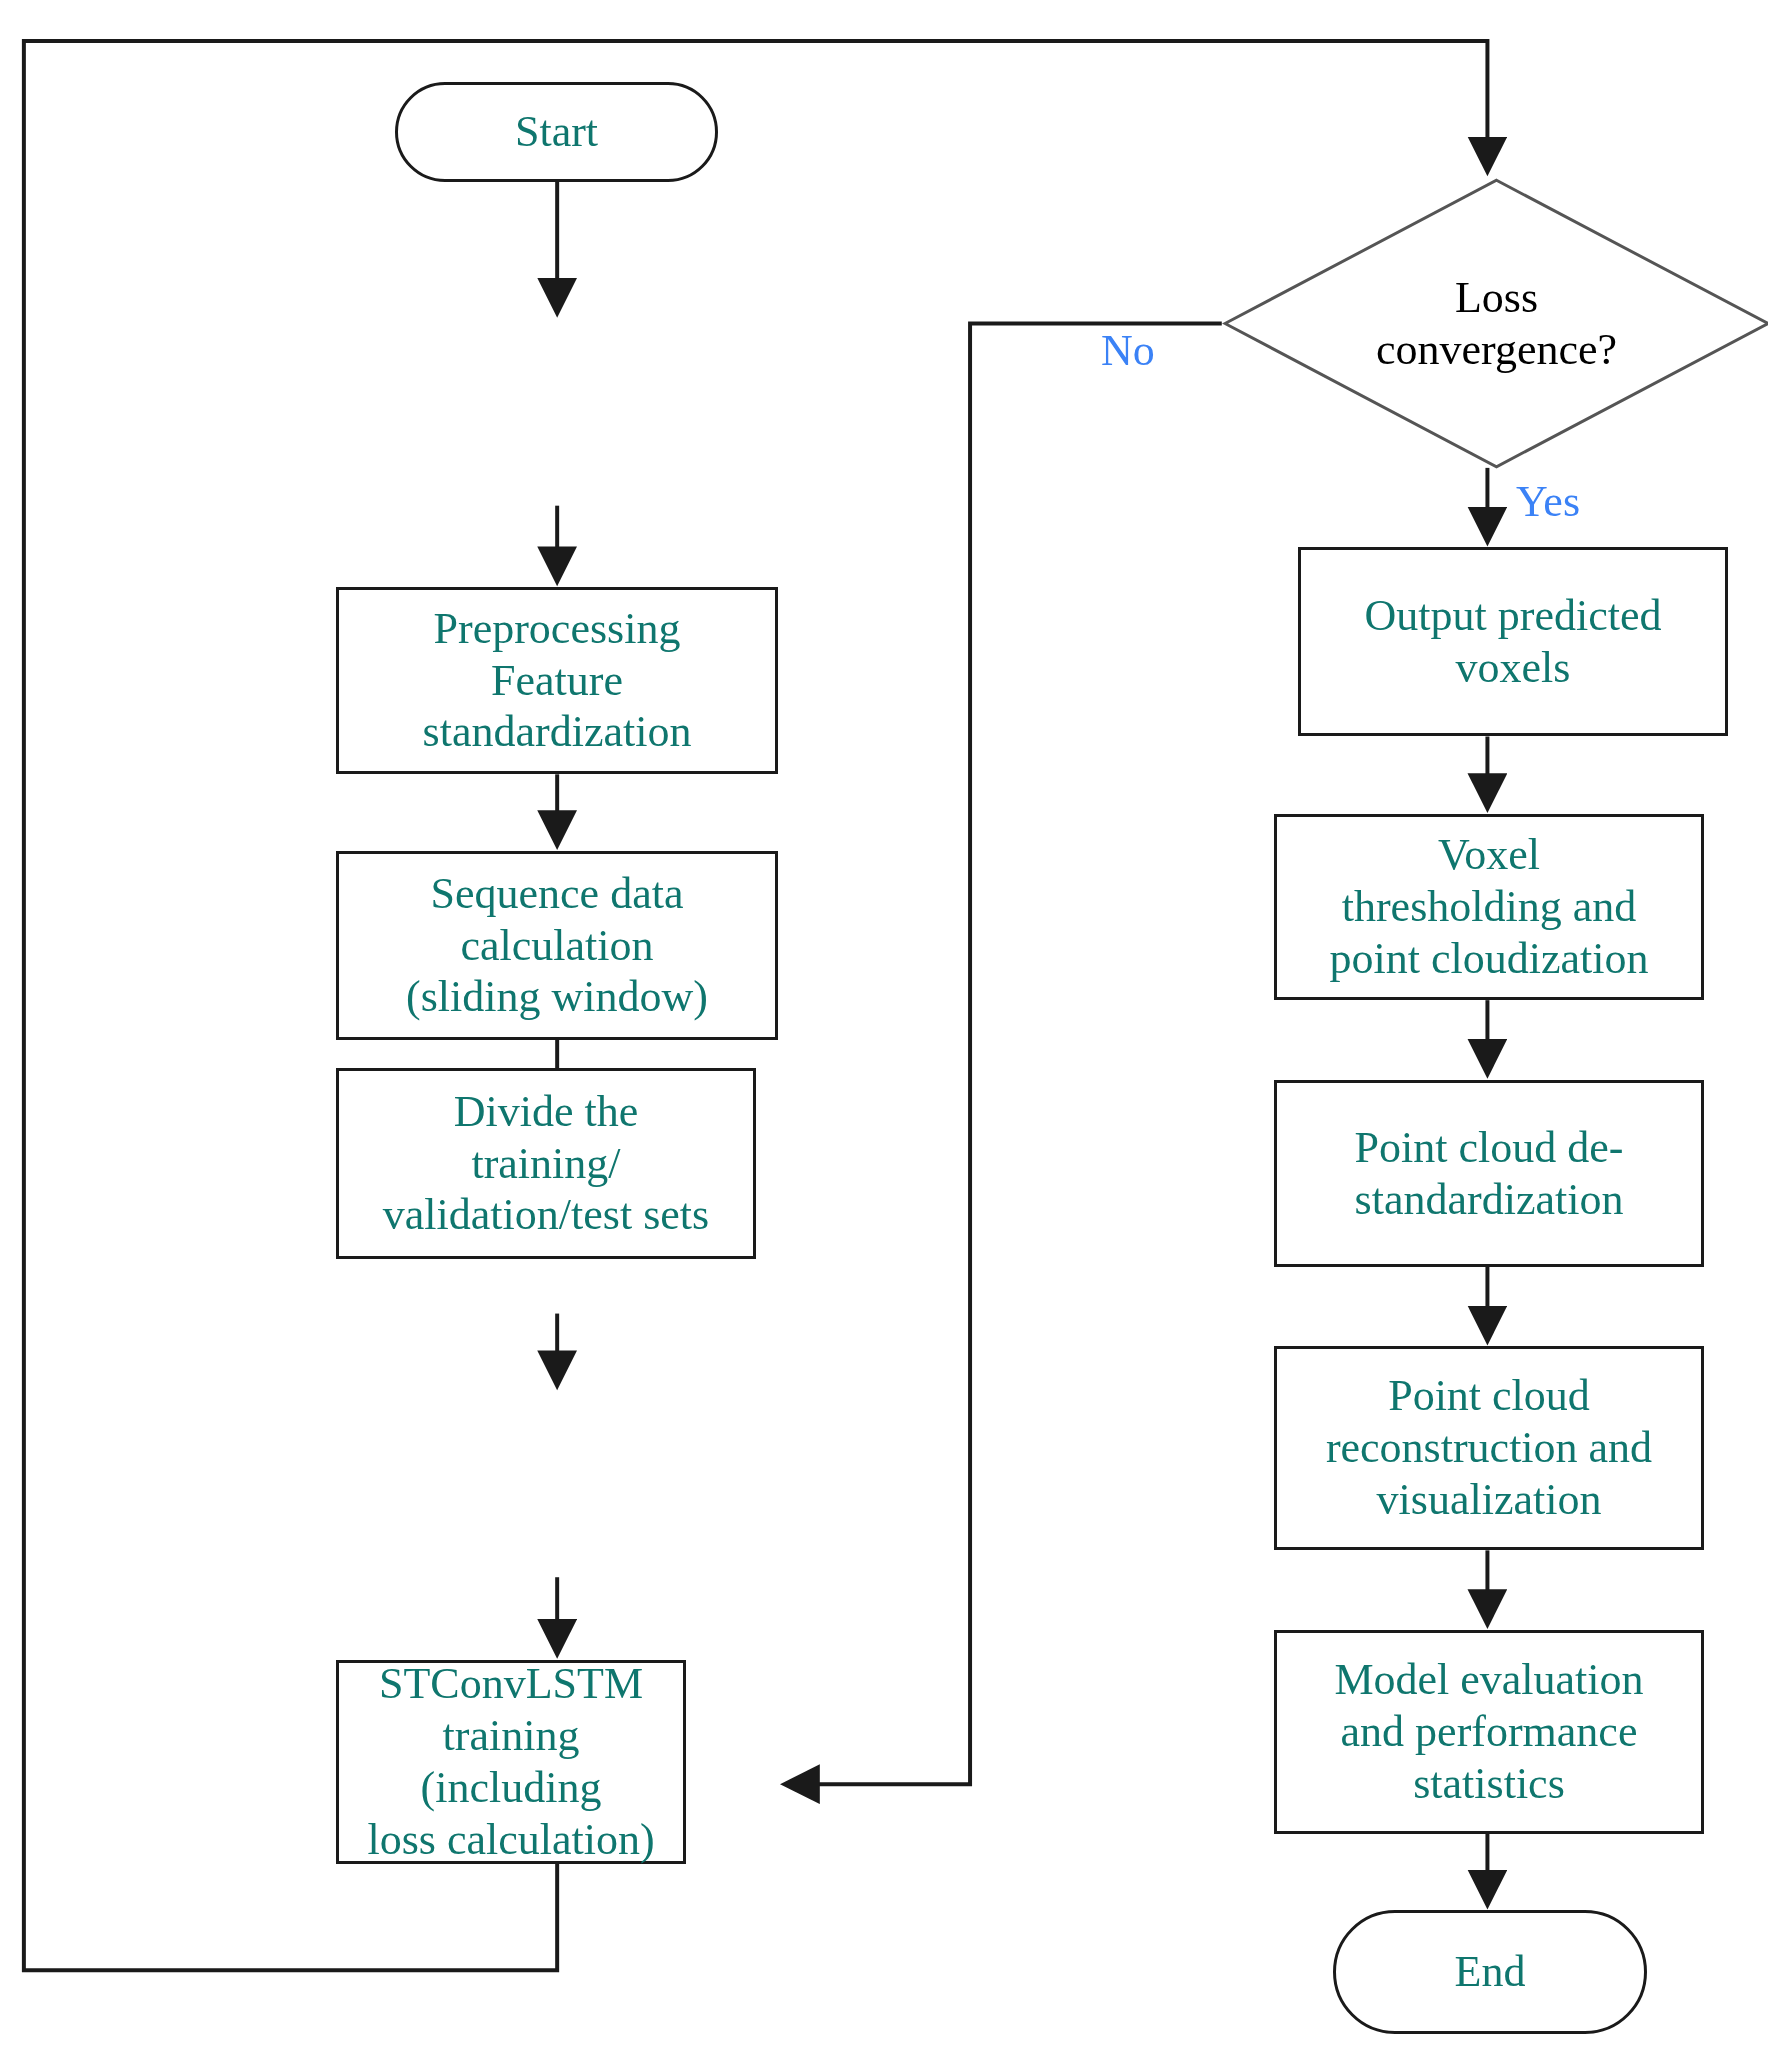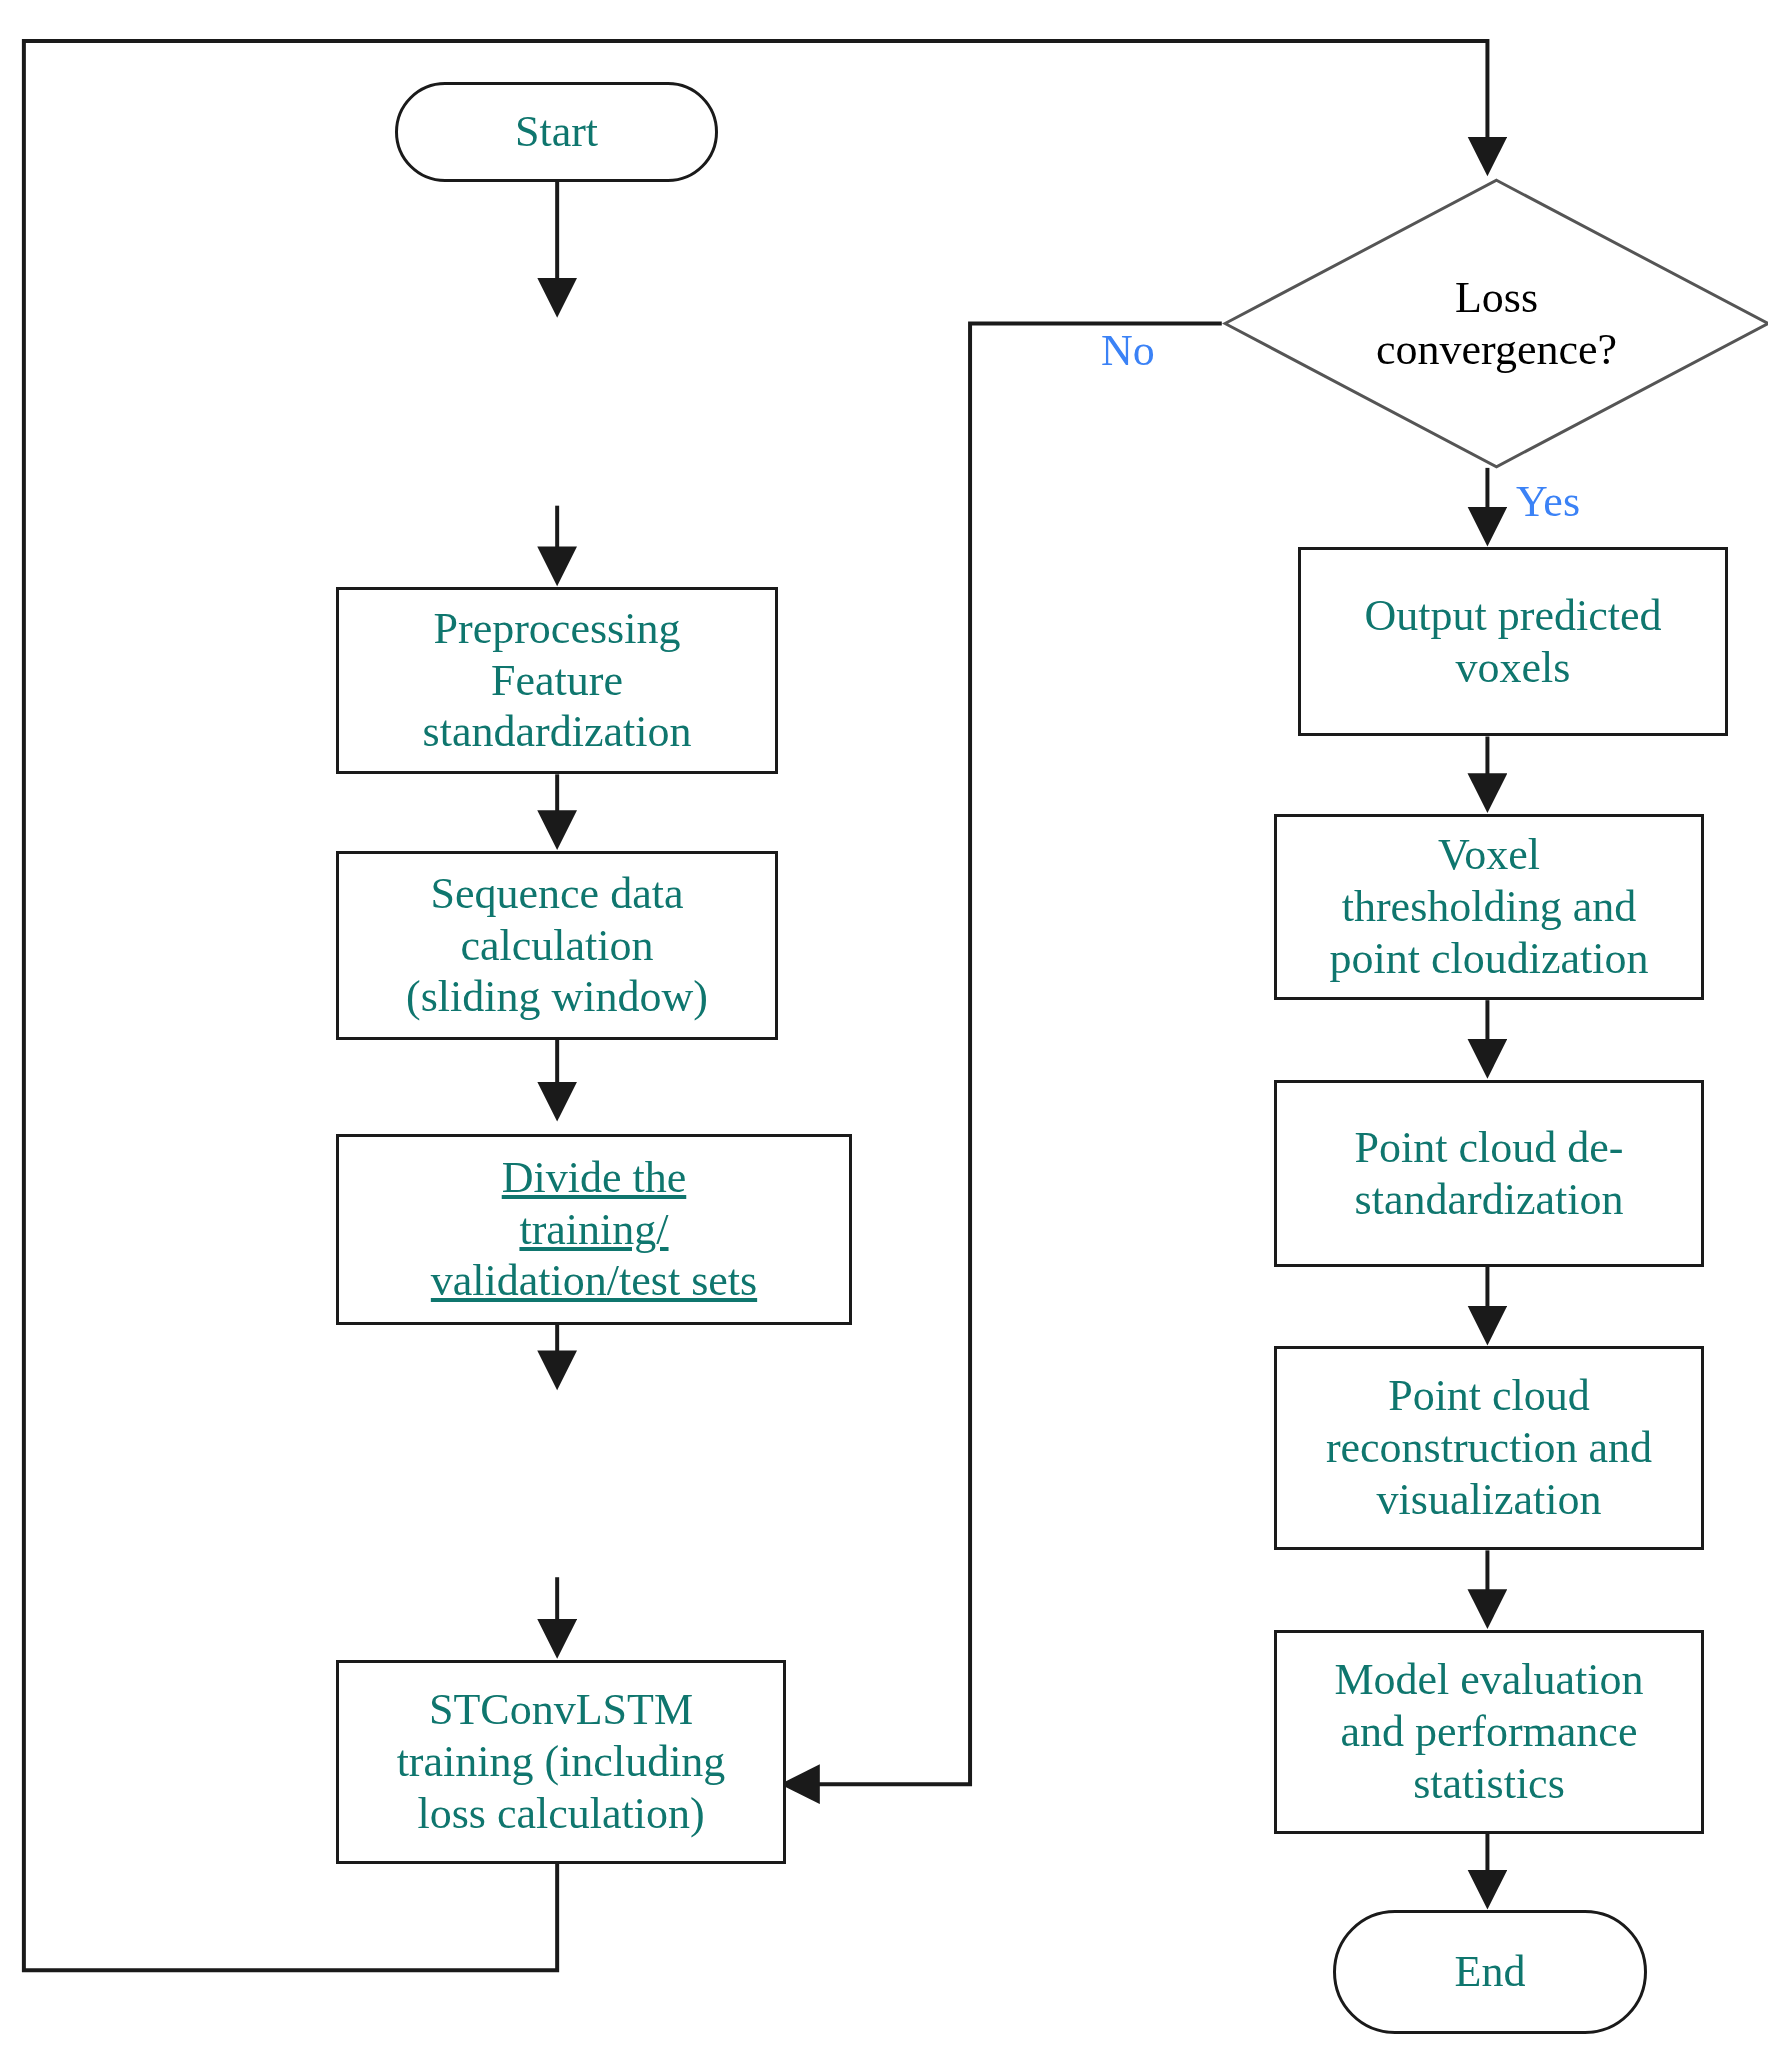--- a/index.html
+++ b/index.html
@@ -123,28 +123,28 @@
 Feature
 standardization</span>
   </div>
 
   <div class="node process" style="left:336px; top:851px; width:442px; height:189px; font-size:44px;">
     <span class="label">Sequence data
 calculation
 (sliding window)</span>
   </div>
 
-  <div class="node process" style="left:336px; top:1134px; width:516px; height:191px; font-size:44px;text-decoration:underline;">
+  <div class="node process" style="left:336px; top:1068px; width:420px; height:191px; font-size:44px;">
     <span class="label">Divide the
 training/
 validation/test sets</span>
   </div>
 
 
-  <div class="node process" style="left:336px; top:1660px; width:450px; height:204px; font-size:44px;">
+  <div class="node process" style="left:336px; top:1660px; width:350px; height:204px; font-size:44px;">
     <span class="label">STConvLSTM
 training (including
 loss calculation)</span>
   </div>
 
   <div class="diamond-wrap" style="left:1222px; top:177px; width:549px; height:293px;">
     <svg width="549" height="293" viewBox="0 0 552 294">
       <polygon points="276,3 549,147 276,291 3,147" fill="#ffffff" stroke="#555555" stroke-width="3"></polygon>
     </svg>
     <div class="diamond-text" style="font-size:44px;">Loss

